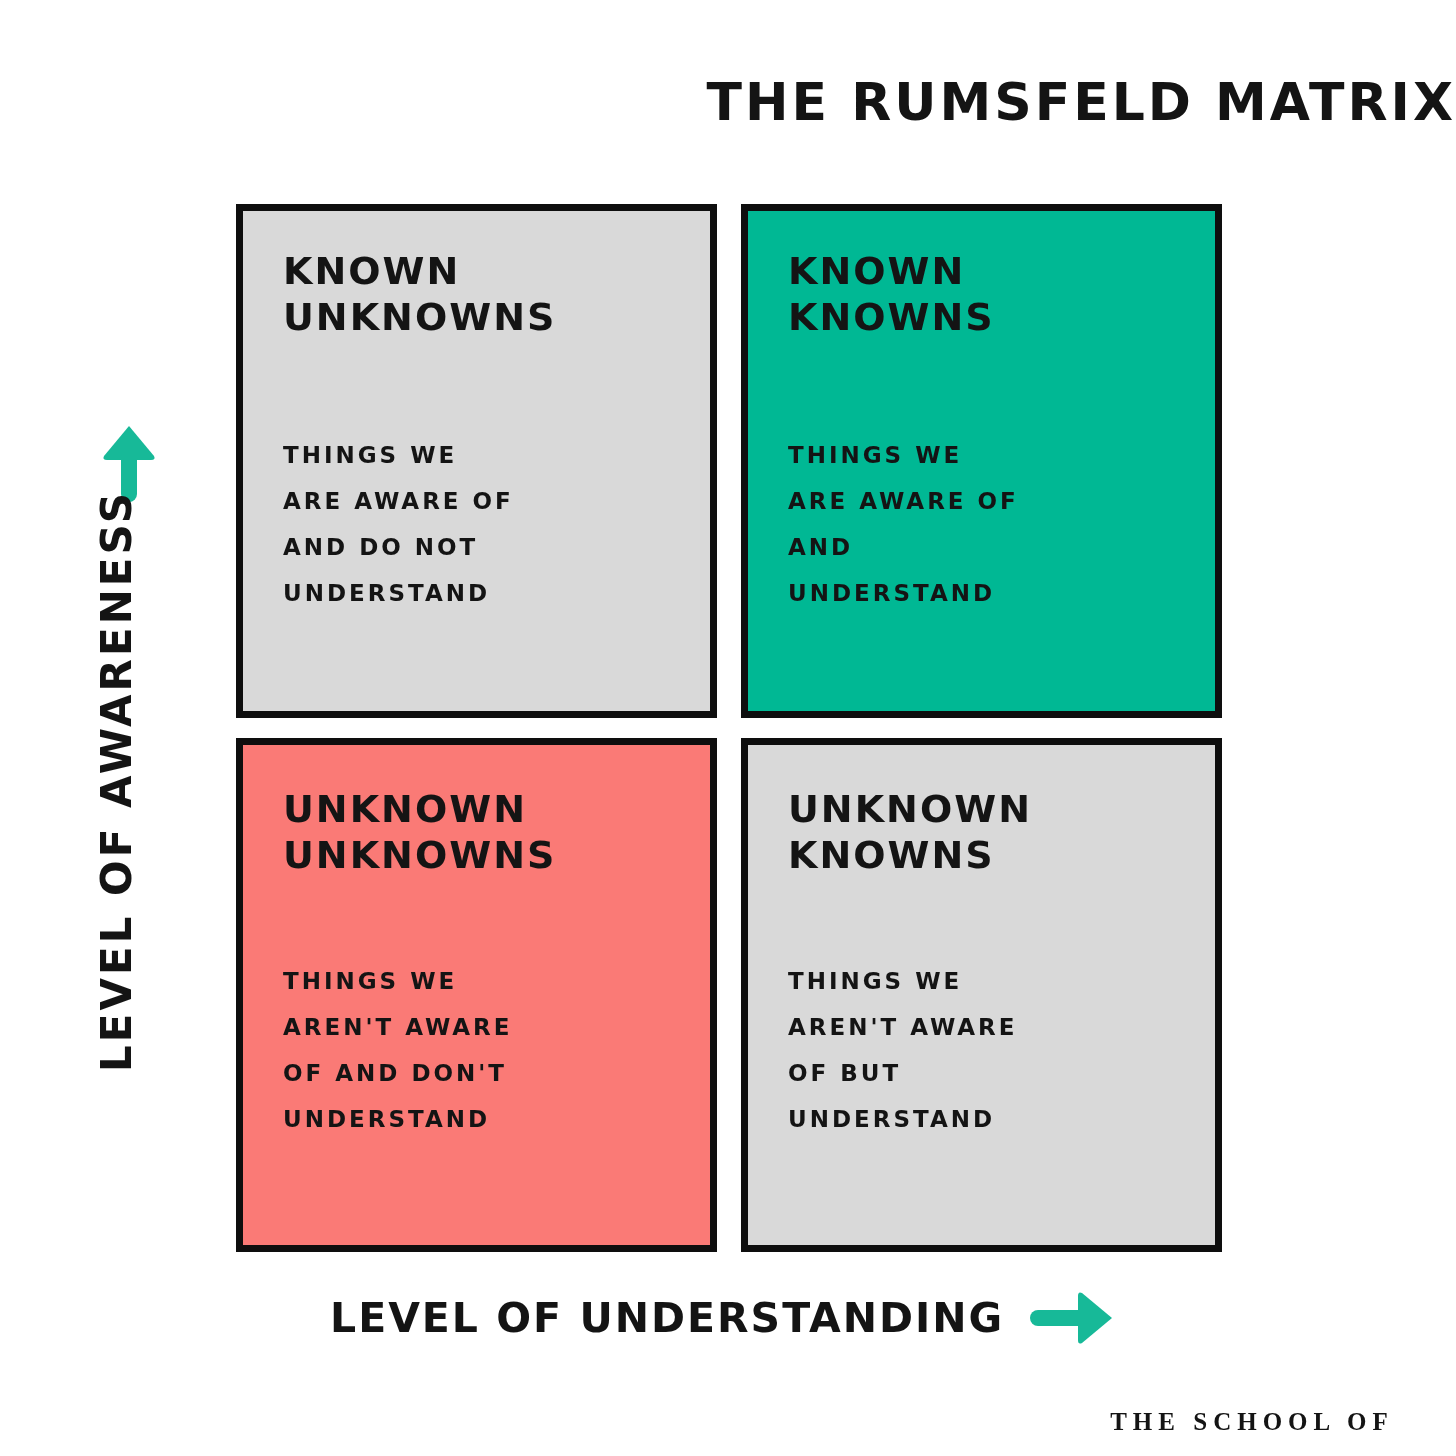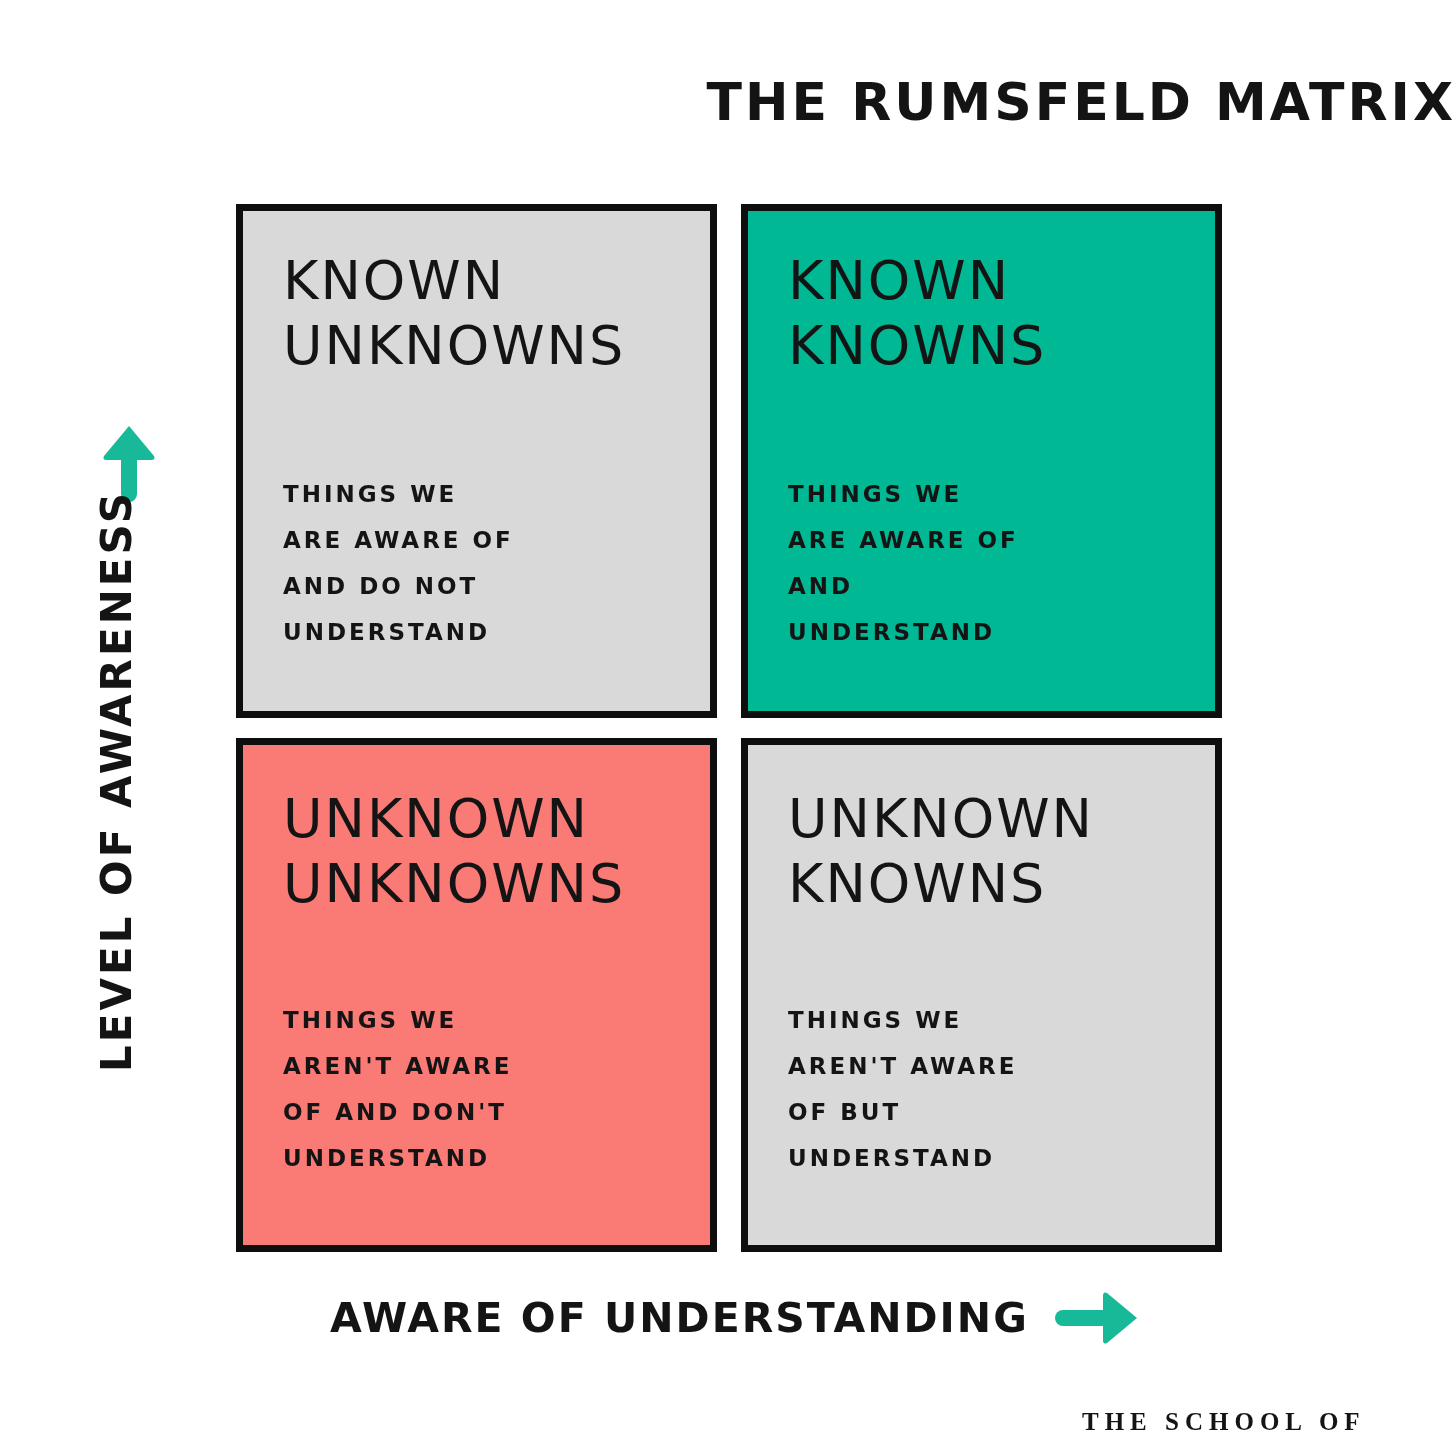--- a/index.html
+++ b/index.html
@@ -36,22 +36,22 @@
     column-gap: 24px;
     row-gap: 20px;
   }
 
   .quadrant {
     border: 7px solid #0e0e0e;
     padding: 38px 40px;
   }
 
   .q-title {
-    font-size: 54px;
-    font-weight: normal;
+    font-size: 38px;
+    font-weight: bold;
     letter-spacing: 2px;
     line-height: 1.2;
     white-space: pre-line;
   }
 
   .q-body {
     margin-top: 92px;
     font-size: 23px;
     font-weight: bold;
     letter-spacing: 3px;
@@ -94,21 +94,21 @@
     font-weight: bold;
     letter-spacing: 2px;
     white-space: nowrap;
   }
 
   .footer-brand {
     position: absolute;
     right: 34px;
     bottom: 14px;
     width: 340px;
-    text-align: left;
+    text-align: center;
     font-family: "Liberation Serif", "DejaVu Serif", serif;
     font-size: 25px;
     font-weight: bold;
     letter-spacing: 6px;
     line-height: 1.6;
   }
 </style>
 </head>
 <body>
 
@@ -157,21 +157,21 @@
 <div class="y-axis-arrow">
   <svg width="58" height="78" viewBox="0 0 58 78">
     <line class="arrow-stroke" x1="29" y1="70" x2="29" y2="30" stroke="#17b998" stroke-width="16" stroke-linecap="round"></line>
     <path class="arrow-fill" fill="#17b998" d="M29 2 L54 32 Q56 36 51 36 L7 36 Q2 36 4 32 Z"></path>
   </svg>
 </div>
 
 <div class="y-axis-label">LEVEL OF AWARENESS</div>
 
 <div class="x-axis">
-  <div class="x-axis-label">AWARE OF UNDERSTANDING</div>
+  <div class="x-axis-label">LEVEL OF UNDERSTANDING</div>
   <div>
     <svg width="86" height="56" viewBox="0 0 86 56" style="display:block">
       <line class="arrow-stroke" x1="10" y1="28" x2="52" y2="28" stroke="#17b998" stroke-width="16" stroke-linecap="round"></line>
       <path class="arrow-fill" fill="#17b998" d="M84 28 L54 3 Q50 1 50 6 L50 50 Q50 55 54 53 Z"></path>
     </svg>
   </div>
 </div>
 
 <div class="footer-brand">
   <div>THE SCHOOL OF</div>

